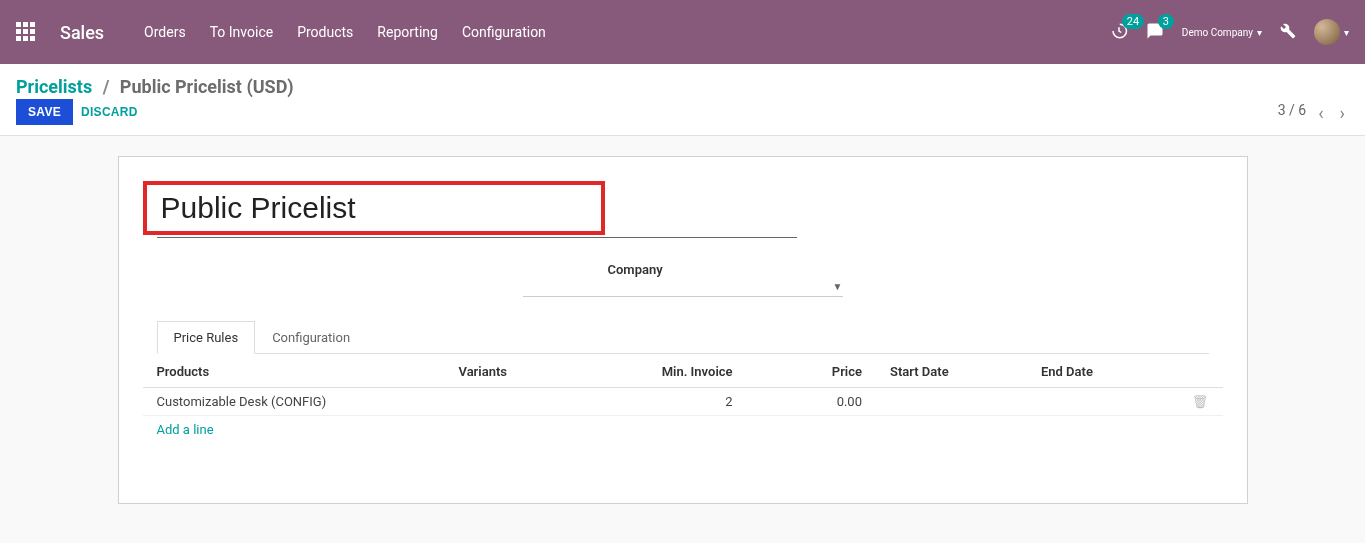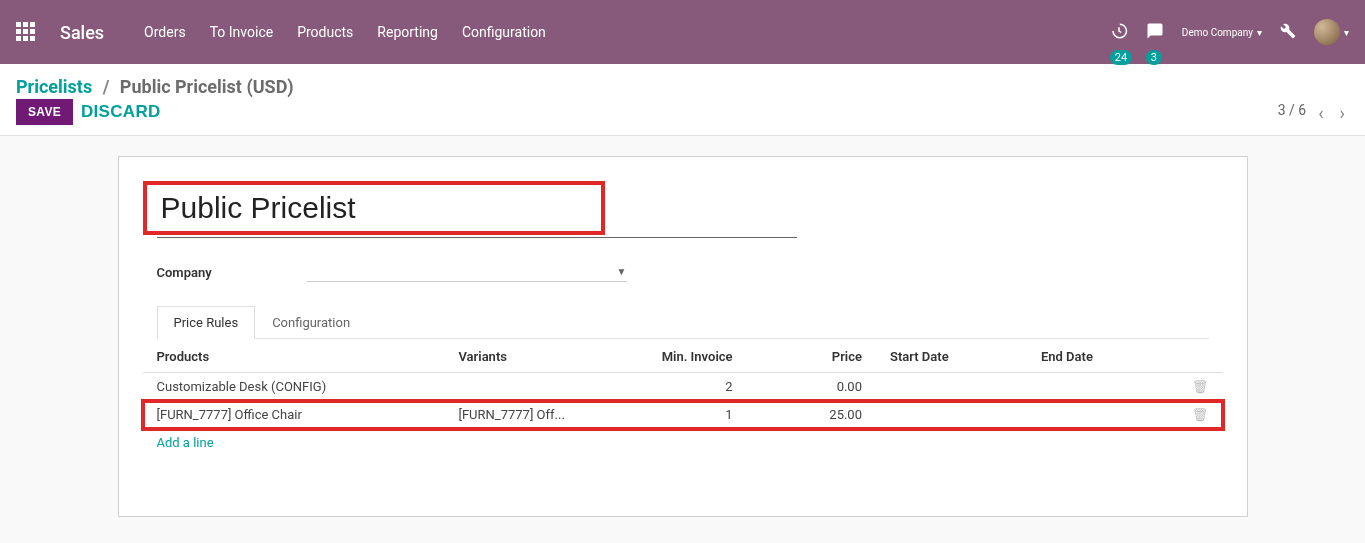--- a/index.html
+++ b/index.html
@@ -12,45 +12,45 @@
   align-items: center;
   padding: 0 16px;
   color: #fff;
 }
 .navbar .apps-icon { width: 20px; height: 20px; display: grid; grid-template-columns: repeat(3,1fr); grid-template-rows: repeat(3,1fr); gap:1px; cursor:pointer; margin-right: 24px;}
 .navbar .apps-icon span { background:#fff; width:5px; height:5px; }
 .navbar .brand { font-size: 18px; font-weight: 500; margin-right: 40px; }
 .navbar .menu-item { font-size: 14px; margin-right: 24px; color:#fff; cursor:pointer; }
 .navbar .right { margin-left:auto; display:flex; align-items:center; gap:18px; }
 .navbar .badge-wrap { position:relative; cursor:pointer; }
-.navbar .badge { position:absolute; top:-8px; left:0; background:#00A09D; border-radius:9px; font-size:11px; padding:0 5px; line-height:15px; color:#fff;margin-top:36px; }
+.navbar .badge { position:absolute; top:-8px; left:12px; background:#00A09D; border-radius:9px; font-size:11px; padding:0 5px; line-height:15px; color:#fff; }
 .navbar svg { fill:#fff; }
 .navbar .company { font-size:10px; cursor:pointer; display:flex; align-items:center; gap:4px;}
 .navbar .avatar { width:26px; height:26px; border-radius:50%; background: radial-gradient(circle at 30% 30%, #d4b896, #7a5c3e); cursor:pointer; }
 
 .control-panel { background:#fff; border-bottom:1px solid #e0e0e0; padding: 12px 16px 10px; }
 .breadcrumb { font-size:18px; margin-bottom:2px;font-weight:bold; }
 .breadcrumb a { color:#00A09D; text-decoration:none; cursor:pointer; }
 .breadcrumb .sep { color:#888; margin:0 6px; }
 .breadcrumb .current { color:#6c6c6c; }
 .cp-buttons { display:flex; align-items:center; justify-content:space-between; }
 .cp-left { display:flex; gap:8px; align-items:center; }
-.btn-save { background:#701a75; color:#fff; border:none; padding:6px 12px; font-size:12px; font-weight:600; cursor:pointer; letter-spacing:0.3px; }
-.btn-discard { background:none; border:none; color:#00A09D; font-size:17px; font-weight:600; cursor:pointer; letter-spacing:0.3px; }
+.btn-save { background:#1d4ed8; color:#fff; border:none; padding:6px 12px; font-size:12px; font-weight:600; cursor:pointer; letter-spacing:0.3px; }
+.btn-discard { background:none; border:none; color:#00A09D; font-size:12px; font-weight:600; cursor:pointer; letter-spacing:0.3px; }
 .cp-right { display:flex; align-items:flex-start; gap:8px; color:#666; font-size:14px; }
 .pager-arrow { cursor:pointer; color:#888; font-size:18px; padding:0 4px; }
 
 .form-sheet-bg { padding: 20px 0 40px; }
 .form-sheet { background:#fff; border:1px solid #d0d0d0; max-width:1130px; margin:0 auto; padding: 24px 24px 60px; position:relative; }
 
 .title-wrap { border:4px solid #e02828; display:inline-block; padding: 6px 120px 6px 14px; margin-bottom: 6px; }
 .title-input { font-size: 30px; color:#222; border:none; outline:none; background:transparent; width:320px; }
 .title-underline { border-bottom:1px solid #666; width:640px; margin-top:-4px; margin-left:14px; margin-bottom:24px; }
 
-.field-row { display:flex; align-items:center; margin: 8px 14px 24px; }
+.field-row { display:flex; align-items:center; margin: 8px 14px 24px; flex-direction: column; }
 .field-label { width:150px; font-weight:600; color:#333; font-size:13px; }
 .field-input { width:320px; border:none; border-bottom:1px solid #ccc; padding:4px 0; position:relative; }
 .field-input .caret { float:right; color:#666; font-size:10px; }
 
 .tabs { display:flex; margin: 12px 14px 0; border-bottom:1px solid #ddd; }
 .tab { padding:8px 16px; font-size:13px; cursor:pointer; border:1px solid transparent; border-bottom:none; color:#666; }
 .tab.active { border-color:#ddd; border-bottom:1px solid #fff; margin-bottom:-1px; background:#fff; color:#333; }
 
 .table { width:calc(100% - 0px); margin: 0 0 0; border-collapse:collapse; }
 .table th { text-align:left; font-weight:600; font-size:13px; padding:10px 14px 8px; border-bottom:1px solid #ddd; color:#333;}
@@ -172,31 +172,20 @@
           <td>Customizable Desk (CONFIG)</td>
           <td></td>
           <td class="num">2</td>
           <td class="num">0.00</td>
           <td></td>
           <td></td>
           <td>
               <span class="trash-icon">🗑</span>
             </td>
         </tr>
-        <tr class="highlight-row">
-          <td>[FURN_7777] Office Chair</td>
-          <td>[FURN_7777] Off...</td>
-          <td class="num">1</td>
-          <td class="num">25.00</td>
-          <td></td>
-          <td></td>
-          <td>
-              <span class="trash-icon">🗑</span>
-            </td>
-        </tr>
         <tr>
           <td colspan="7" class="add-line" style="border-bottom:none;">
             <a>Add a line</a>
           </td>
         </tr>
       </tbody>
     </table>
 
   </div>
 </div>

